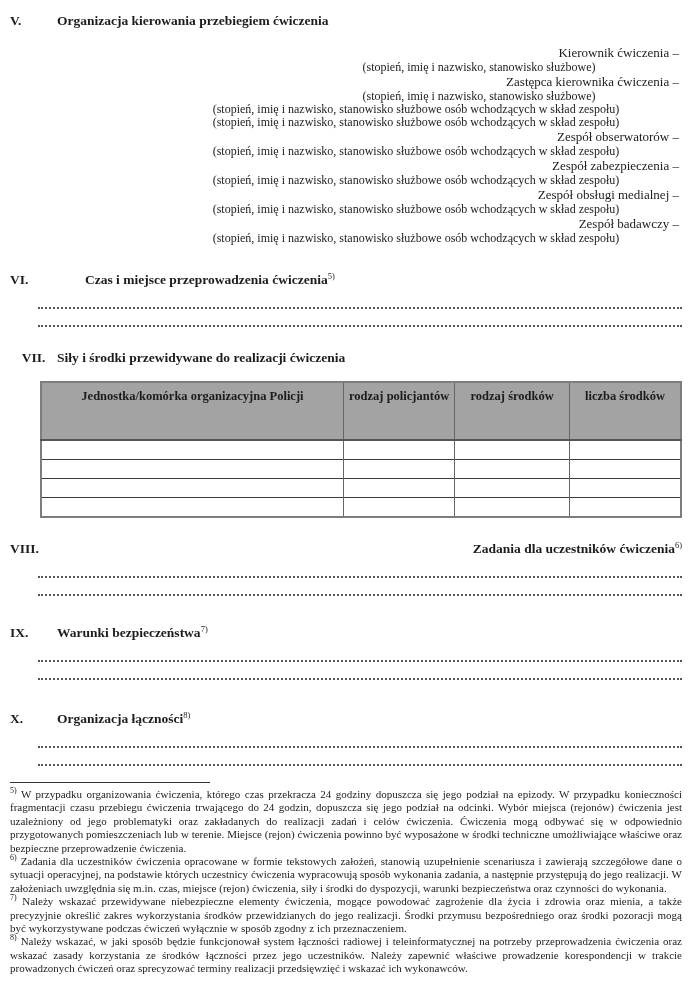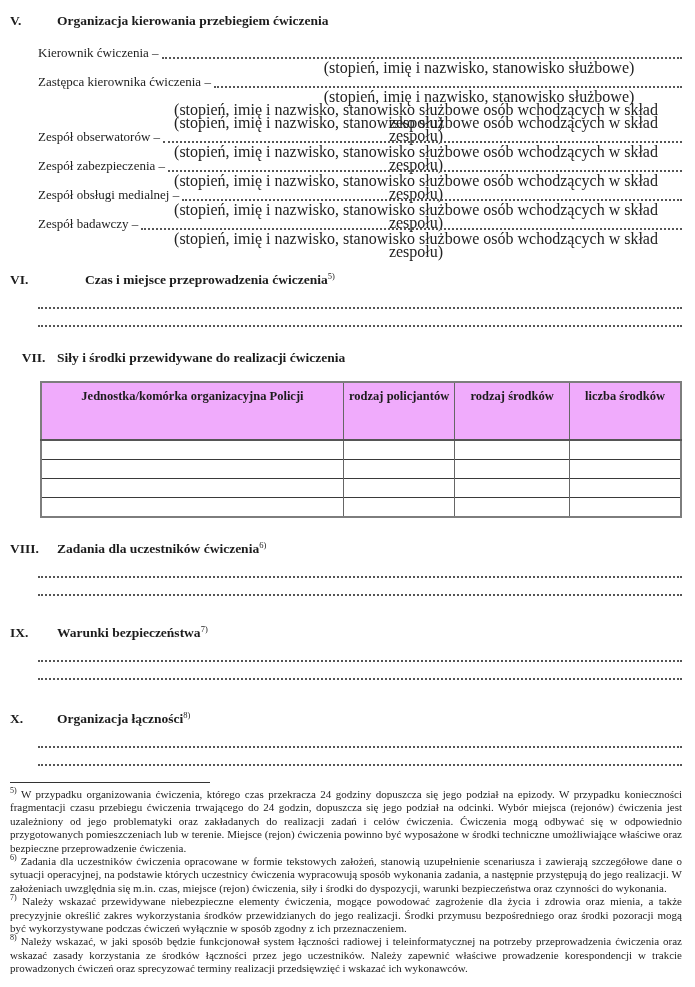--- a/index.html
+++ b/index.html
@@ -8,45 +8,45 @@
   .page{position:relative;width:695px;height:987px;padding:12px 13px 0 10px;box-sizing:border-box;}
 
   
   .sec{display:flex;align-items:baseline;font-weight:bold;font-size:13.5px;line-height:17px;}
   .sec-num{flex:0 0 47px;}
   .sec-title sup{font-size:8.5px;font-weight:normal;}
   sup{line-height:0;}
 
   
   .roles{margin:16px 0 0 28px;}
-  .role-line{display:flex;align-items:flex-end;height:16px;font-size:13px;}
+  .role-line{display:flex;align-items:flex-end;height:16px;font-size:13px;flex-direction:column;}
   .role-label{white-space:nowrap;padding-right:3px;}
   .dots{flex:1 1 auto;border-bottom:2px dotted #555;margin-bottom:2px;}
-  .role-cap{font-size:16px;line-height:13px;height:13px;text-align:center;color:#222;}
+  .role-cap{font-size:12px;line-height:13px;height:13px;text-align:center;color:#222;}
   .cap-a{padding-left:238px;}
   .cap-b{padding-left:112px;}
 
   
   .dotline{height:16px;border-bottom:2px dotted #555;margin-left:28px;}
   .dotgroup{margin-top:3px;}
 
   
   table.forces{border-collapse:collapse;width:642px;margin:15px 0 0 30px;table-layout:fixed;
                border:2px solid #7d7d7d;}
-  table.forces th{background:#f0abfc;font-size:12.5px;font-weight:bold;line-height:1.3;
+  table.forces th{background:#a3a3a3;font-size:12.5px;font-weight:bold;line-height:1.3;
                   vertical-align:top;padding:5px 4px 0 4px;height:51px;
                   border-left:1px solid #666;border-bottom:2px solid #555;}
   table.forces th:first-child{border-left:none;}
   table.forces td{height:16px;border-left:1px solid #666;border-top:1px solid #3a3a3a;}
   table.forces td:first-child{border-left:none;}
   .col1{width:47.2%;}.col2{width:17.4%;}.col3{width:17.9%;}.col4{width:17.4%;}
 
   .mt-vi{margin-top:26px;gap:28px;}
   .mt-vii{margin-top:22px;text-align:center;}
-  .mt-viii{margin-top:22px;}
+  .mt-viii{margin-top:22px;justify-content:space-between;}
   .mt-ix{margin-top:28px;}
   .mt-x{margin-top:30px;}
 
   
   .fn-rule{width:200px;border-top:1.5px solid #333;margin-top:16px;}
   .footnotes{margin-top:5px;font-size:11px;line-height:13.4px;text-align:justify;}
   .footnotes p{margin:0;}
   .footnotes sup{font-size:8px;}
 </style>
 </head>

